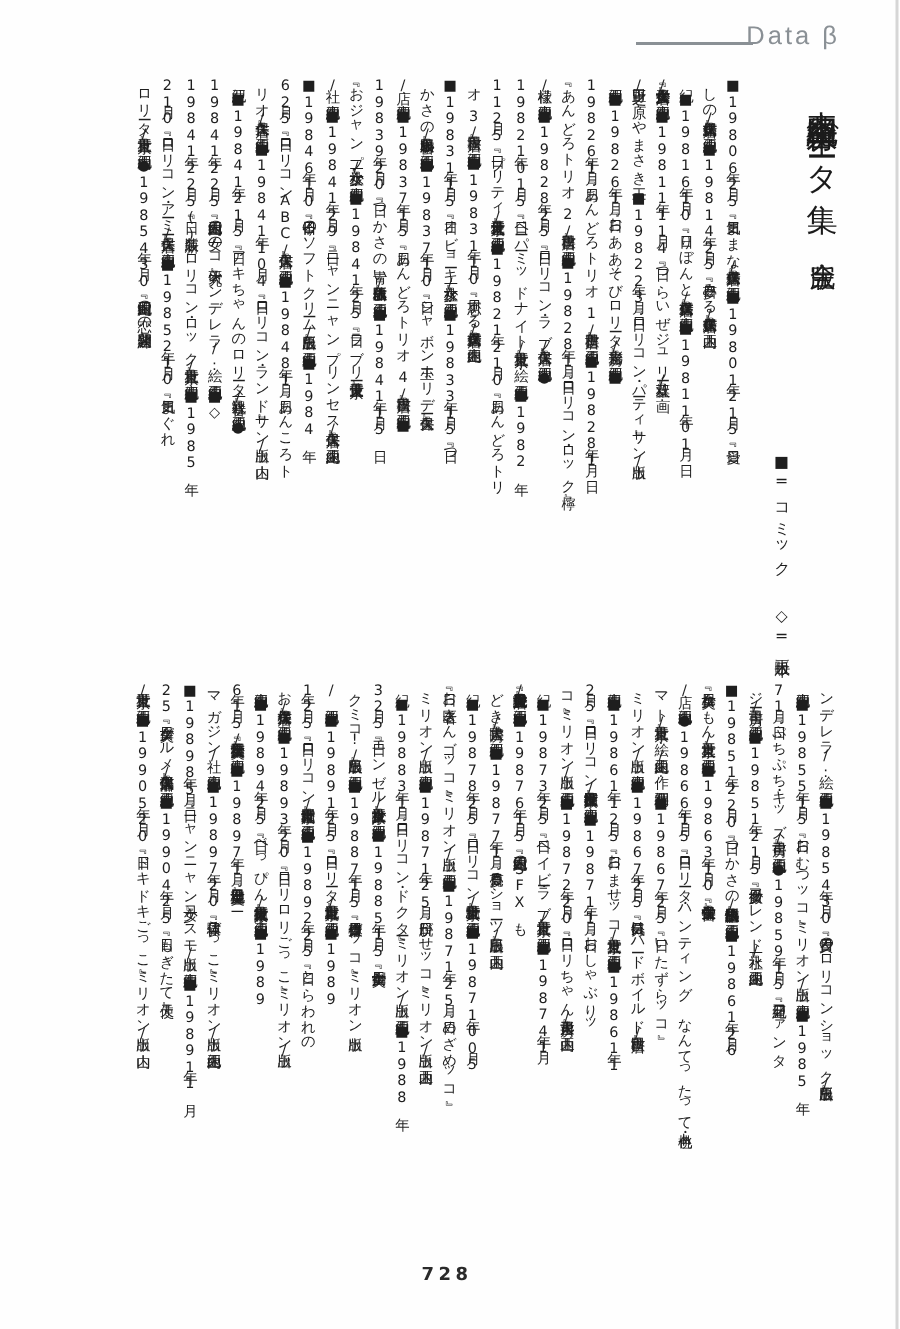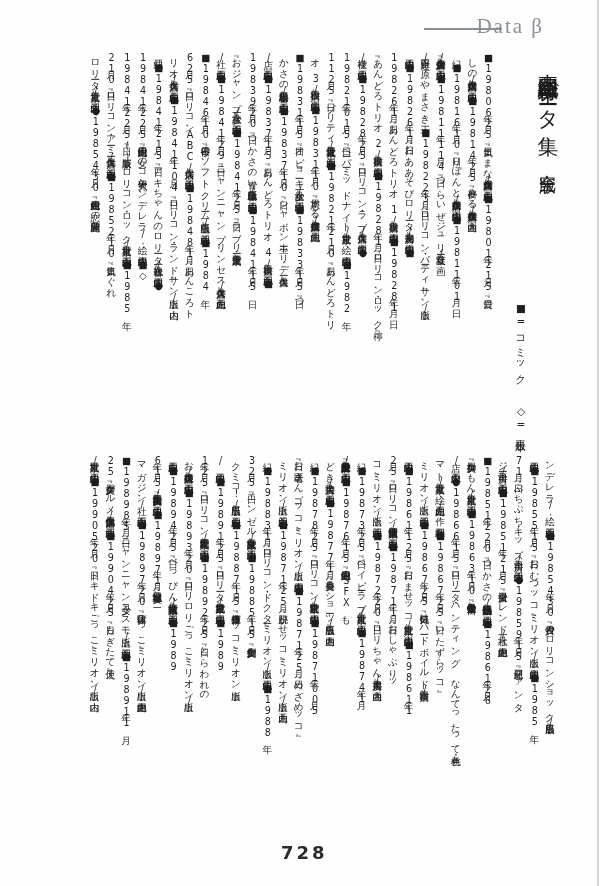--- a/index.html
+++ b/index.html
@@ -15,24 +15,24 @@
     overflow:hidden;
     font-family:"DejaVu Sans",sans-serif;
   }
   .page{position:absolute;inset:0;}
   
   .hdr-rule{
     position:absolute;top:28px;left:424px;width:78px;height:2px;
     background:var(--header-gray);
   }
   .hdr{
-    position:absolute;top:14px;right:56px;
-    font-size:21px;letter-spacing:2px;
+    position:absolute;top:14px;right:40px;
+    font-size:17px;letter-spacing:2px;
     color:var(--header-gray);
-    font-family:Liberation Serif, serif;
+    font-family:Liberation Sans, sans-serif;
   }
   
   .title-col{
     position:absolute;top:57px;right:38px;
     writing-mode:vertical-rl;text-orientation:upright;
     color:#1b1b1b;
     font-size:21px;letter-spacing:1.5px;
     font-weight:500;
     height:400px;
   }
@@ -53,21 +53,21 @@
     font-size:9.6px;line-height:15.7px;
     color:var(--text);
     overflow:hidden;
   }
   .vblock.top{top:52px;right:104px;height:402px;width:410px;}
   .vblock.bottom{top:455px;right:42px;height:416px;width:474px;}
   .vcol{white-space:nowrap;}
   
   .pagenum{
     position:absolute;top:842px;left:281px;
-    font-size:18px;font-weight:bold;letter-spacing:3px;
+    font-size:12px;font-weight:bold;letter-spacing:3px;
     color:#2a2a2a;
     font-family:"DejaVu Sans",sans-serif;
   }
   
   .edge{
     position:absolute;top:0;right:1px;width:2px;height:886px;
     background:var(--edge);
   }
 </style>
 </head>

